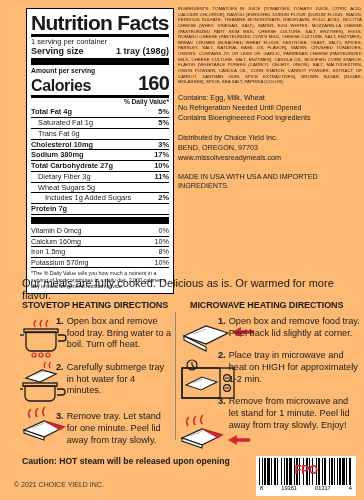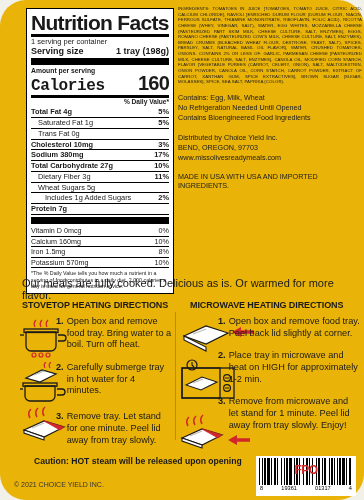--- a/index.html
+++ b/index.html
@@ -3,21 +3,21 @@
 <meta charset="utf-8">
 <style>
   * { box-sizing: border-box; margin: 0; padding: 0; }
   html, body {
     width: 364px; height: 500px;
     background: #f2f1e9;
     font-family: "Liberation Sans", sans-serif;
     color: #1a1a1a;
     overflow: hidden;
   }
-  .page { position: relative; width: 364px; height: 500px; background: #eab308; border-radius: 26px; }
+  .page { position: relative; width: 364px; height: 500px; background: #fdba74; }
 
   
   .nfp {
     position: absolute; left: 26px; top: 8px; width: 148px;
     background: #fff; border: 1.2px solid #000;
     padding: 2px 4px 3px 4px;
     font-family: "Liberation Sans", sans-serif;
     line-height: 1.05;
   }
   .nfp-title {
@@ -29,21 +29,21 @@
   .nfp-srv { font-size: 7.5px; margin: 1px 0; }
   .nfp-size {
     font-size: 9px; font-weight: bold;
     display: flex; justify-content: space-between; margin-bottom: 1px;
   }
   .nfp-amt { font-size: 6.8px; font-weight: bold; margin: 1px 0 0 0; }
   .nfp-cal {
     display: flex; align-items: flex-end; justify-content: space-between;
     margin: -1px 0 0 0;
   }
-  .nfp-cal-lbl { font-size: 16px; font-weight: bold; letter-spacing: -0.4px; font-family: Liberation Mono, monospace; }
+  .nfp-cal-lbl { font-size: 16px; font-weight: bold; letter-spacing: -0.4px; }
   .nfp-cal-val { font-size: 20px; font-weight: bold; letter-spacing: -0.8px; }
   .dv-head { font-size: 6.6px; font-weight: bold; text-align: right; margin: 1px 0; }
   .row {
     display: flex; justify-content: space-between; align-items: flex-start;
     font-size: 7.4px; padding: 1px 0; border-bottom: 0.6px solid #000;
   }
   .row:last-of-type { border-bottom: none; }
   .row .lbl { white-space: nowrap; }
   .row .pct { font-weight: bold; }
   .b { font-weight: bold; }
@@ -88,21 +88,21 @@
 
   .steps { position: absolute; font-size: 9.2px; line-height: 1.27; }
   .steps.left  { left: 56px;  top: 316px; width: 116px; }
   .steps.right { left: 218px; top: 316px; width: 142px; }
   .step { display: flex; margin-bottom: 11px; }
   .step-n { font-weight: bold; margin-right: 3px; }
   .step-t { flex: 1; }
   .icon-box { position: absolute; width: 52px; height: 42px; }
 
   .caution {
-    position: absolute; left: 34px; top: 456px;
+    position: absolute; left: 22px; top: 456px;
     font-size: 8.6px; font-weight: bold; color: #1a1a1a;
   }
   .copyright {
     position: absolute; left: 14px; top: 481px;
     font-size: 7px; color: #333;
   }
 
   
   .barcode-wrap {
     position: absolute; left: 256px; top: 456px; width: 100px; height: 40px;

